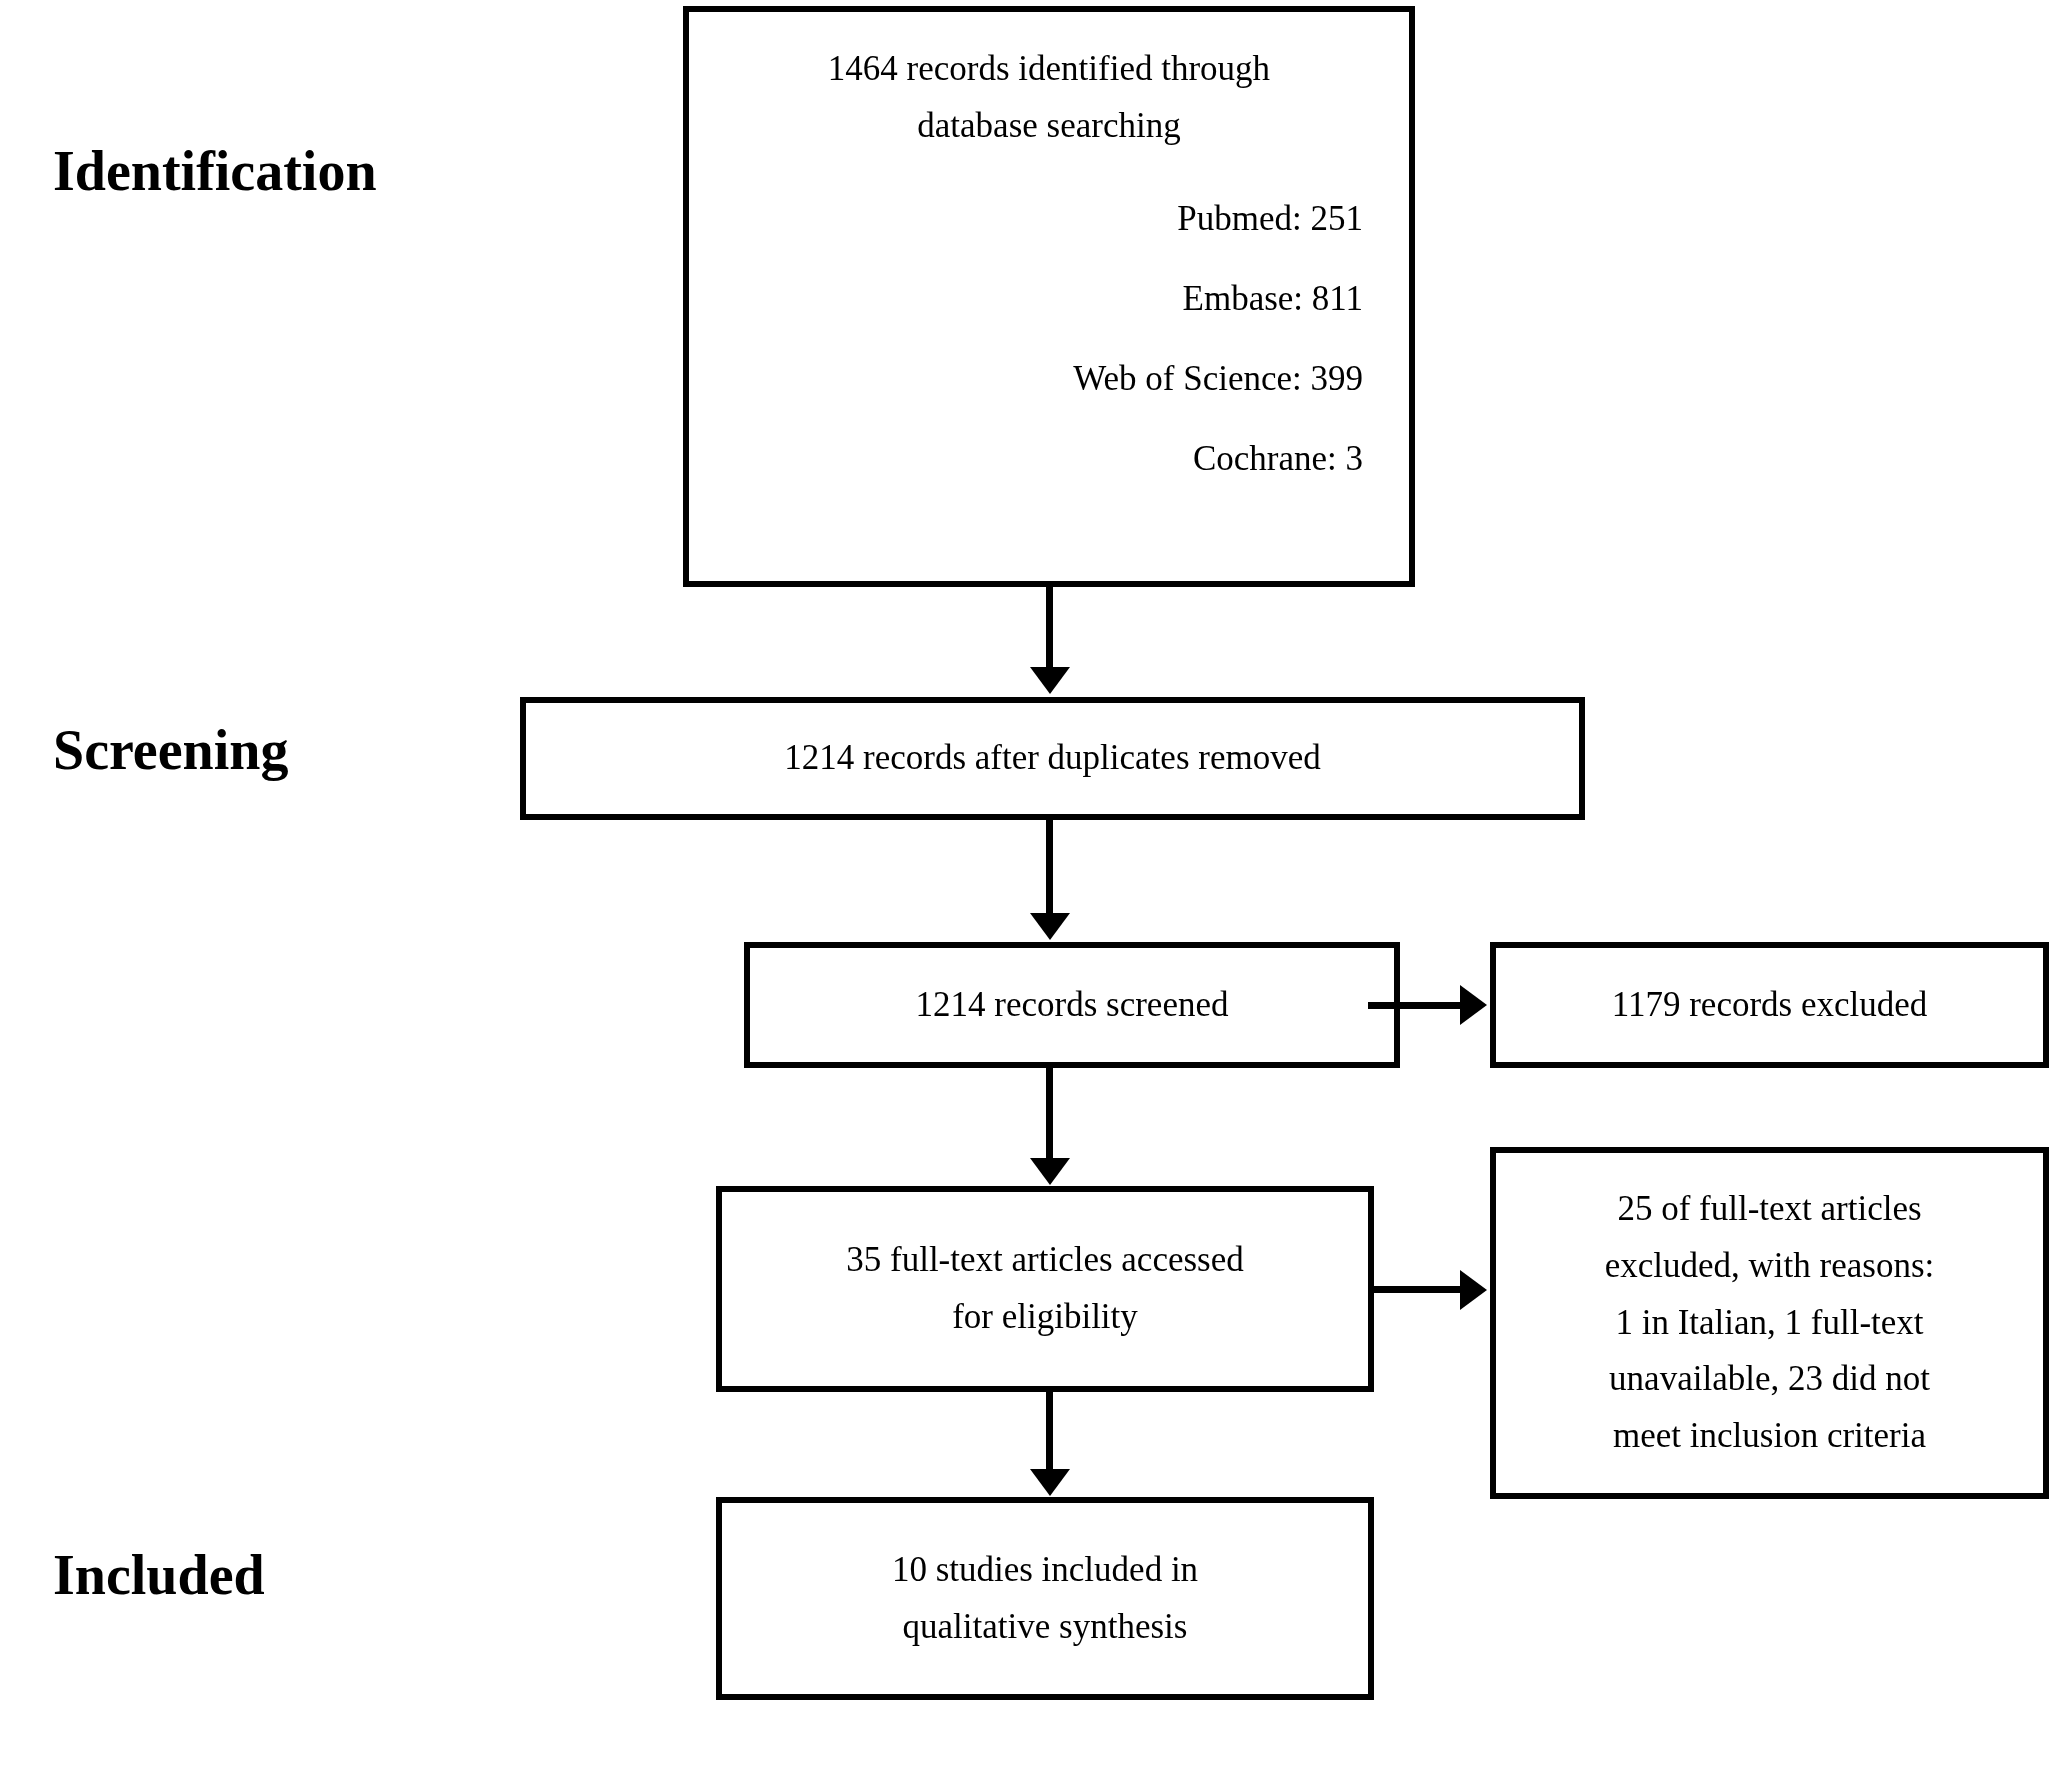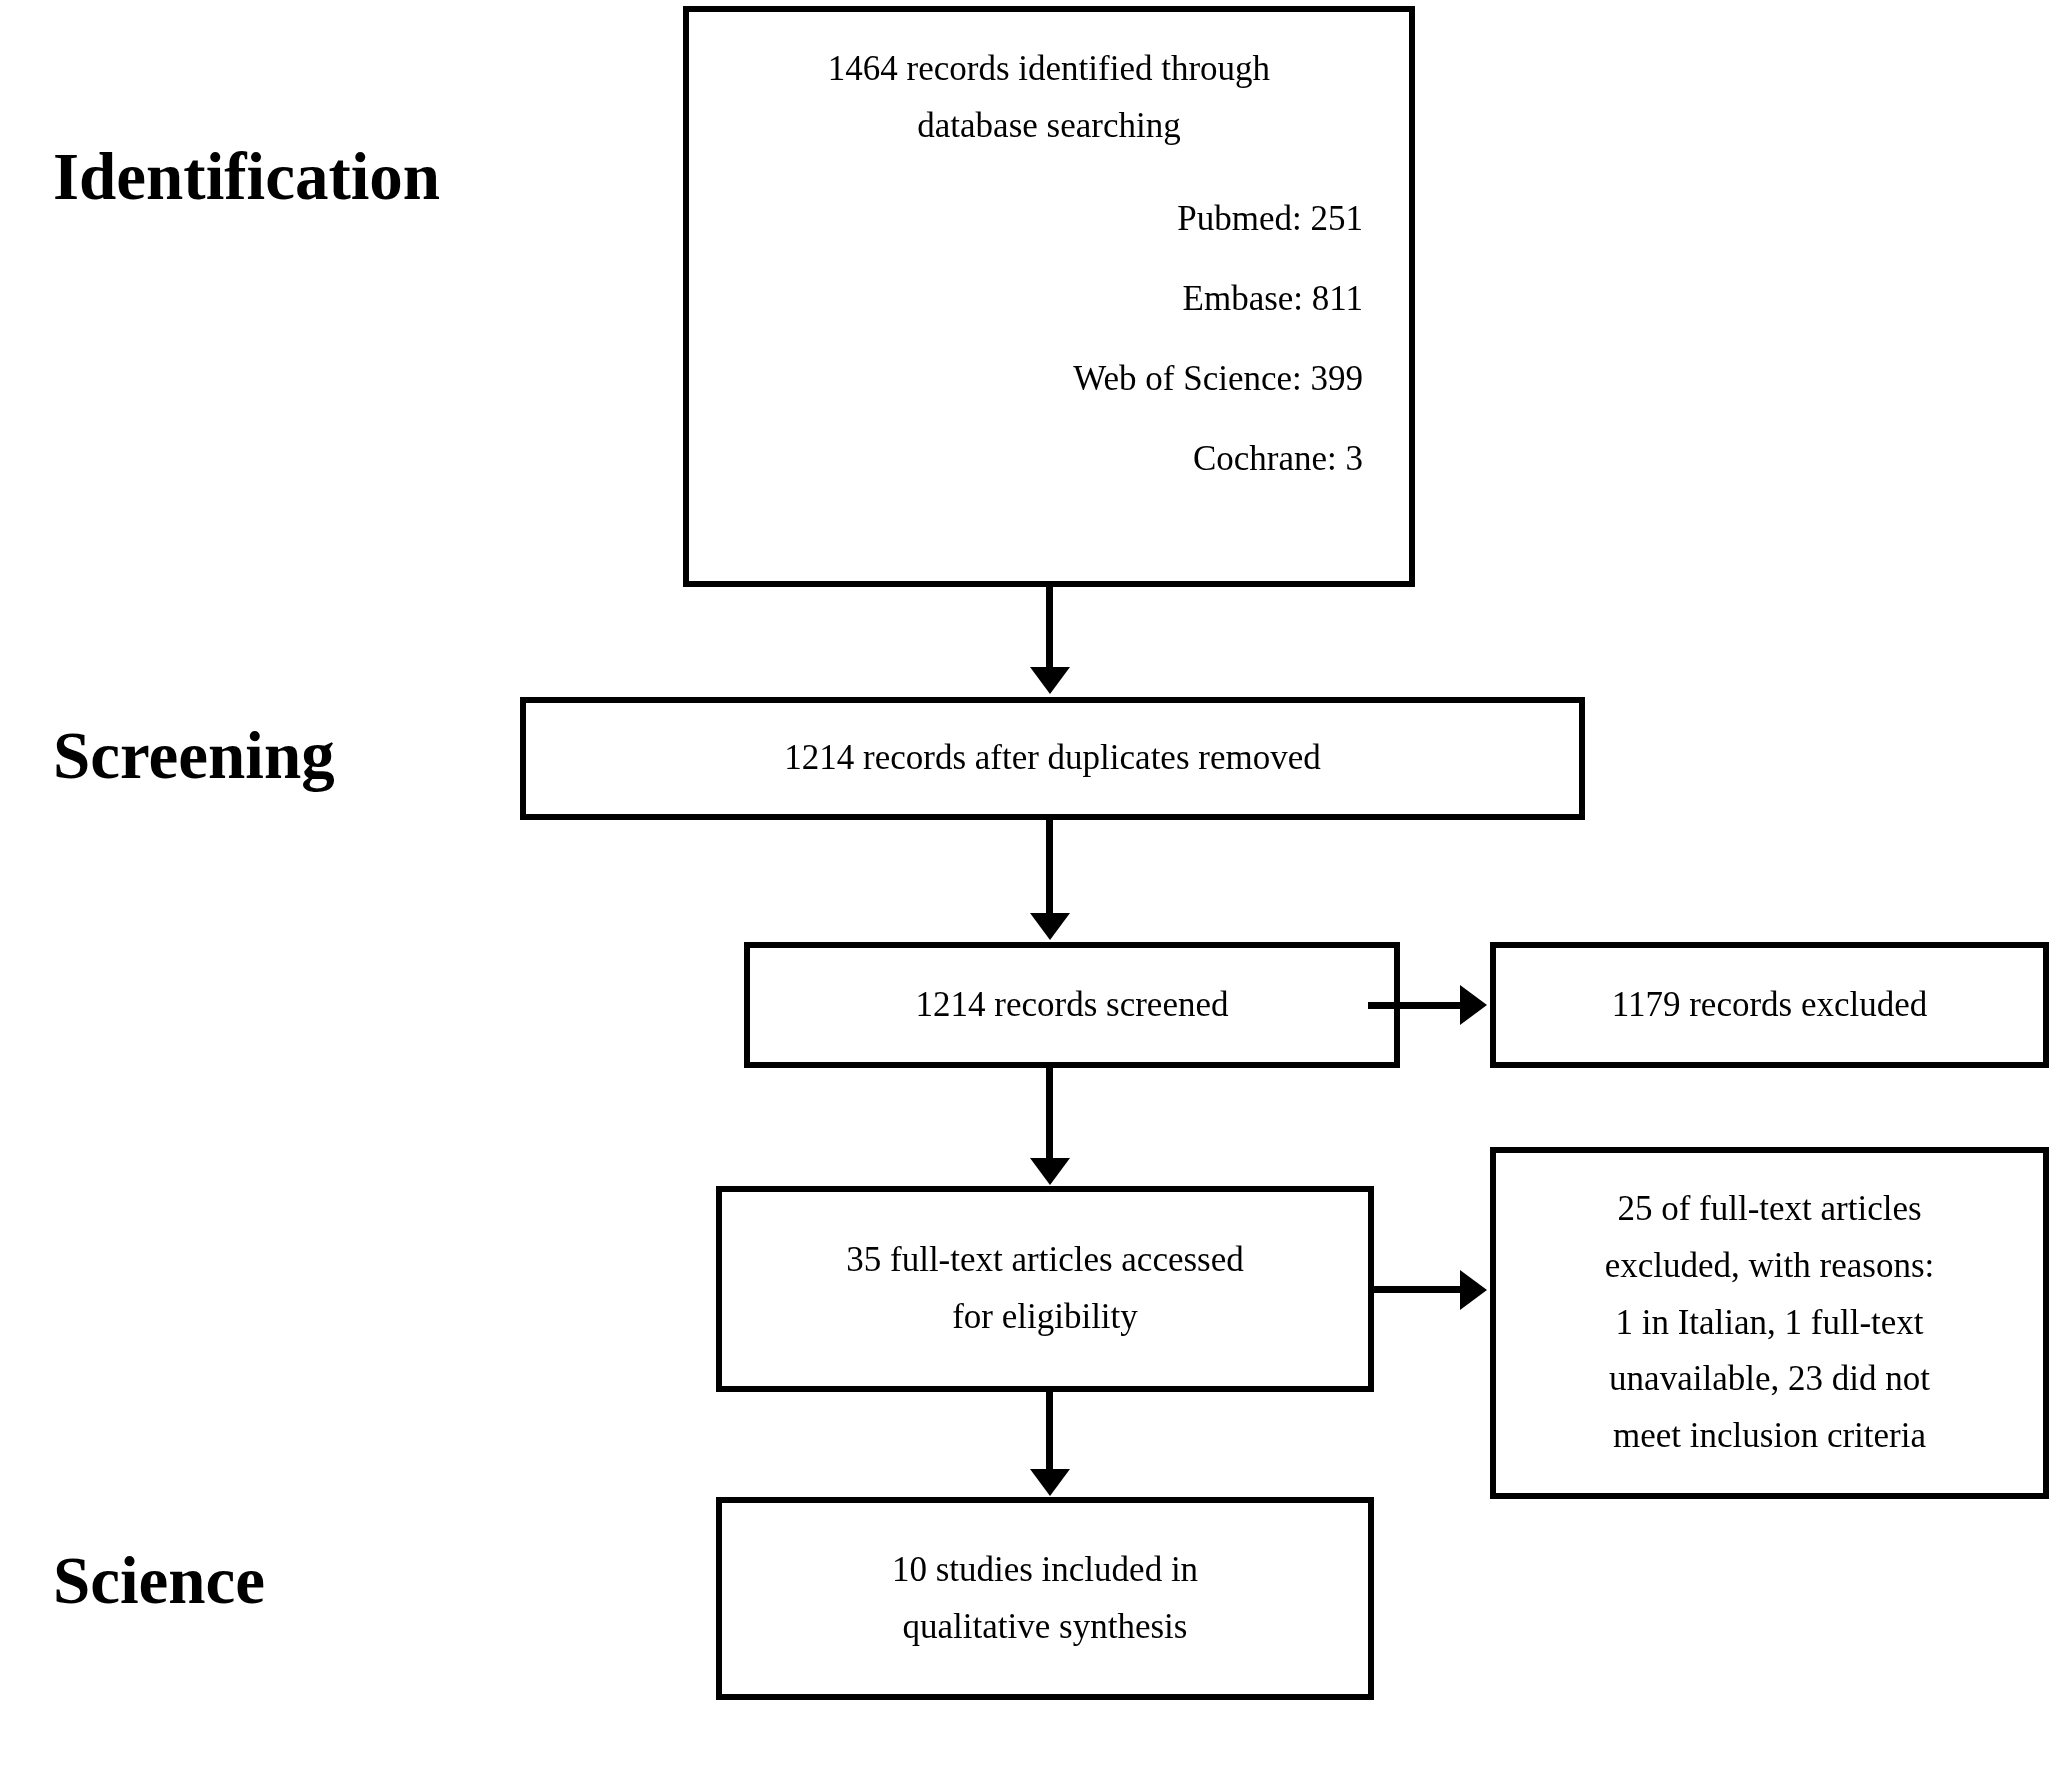--- a/index.html
+++ b/index.html
@@ -15,21 +15,21 @@
     overflow: hidden;
     font-family: "Liberation Serif", "DejaVu Serif", serif;
     color: #000000;
   }
 
   
   .stage-label {
     position: absolute;
     font-family: "Liberation Serif", "DejaVu Serif", serif;
     font-weight: bold;
-    font-size: 67px;
+    font-size: 56px;
     line-height: 1;
     letter-spacing: 0px;
     color: #000000;
     white-space: nowrap;
   }
 
   
   .flow-box {
     position: absolute;
     box-sizing: border-box;
@@ -92,21 +92,21 @@
 </head>
 <body>
 
 <div id="canvas">
 
   <div class="stage-label" id="stage-identification" style="left:53px; top:143px;">Identification</div>
 
   <div class="stage-label" id="stage-screening" style="left:53px; top:722px;">Screening</div>
 
 
-  <div class="stage-label" id="stage-included" style="left:53px; top:1547px;">Science</div>
+  <div class="stage-label" id="stage-included" style="left:53px; top:1547px;">Included</div>
 
   <div class="flow-box" id="box-identification" style="left:683px; top:6.1px; width:732px; height:581px;">
     <div class="box-line">1464 records identified through</div>
     <div class="box-line">database searching</div>
     <div class="box-line right" style="margin-top:37px;">Pubmed: 251</div>
     <div class="box-line right" style="margin-top:23px;">Embase: 811</div>
     <div class="box-line right" style="margin-top:23px;">Web of Science: 399</div>
     <div class="box-line right" style="margin-top:23px;">Cochrane: 3</div>
   </div>
 

